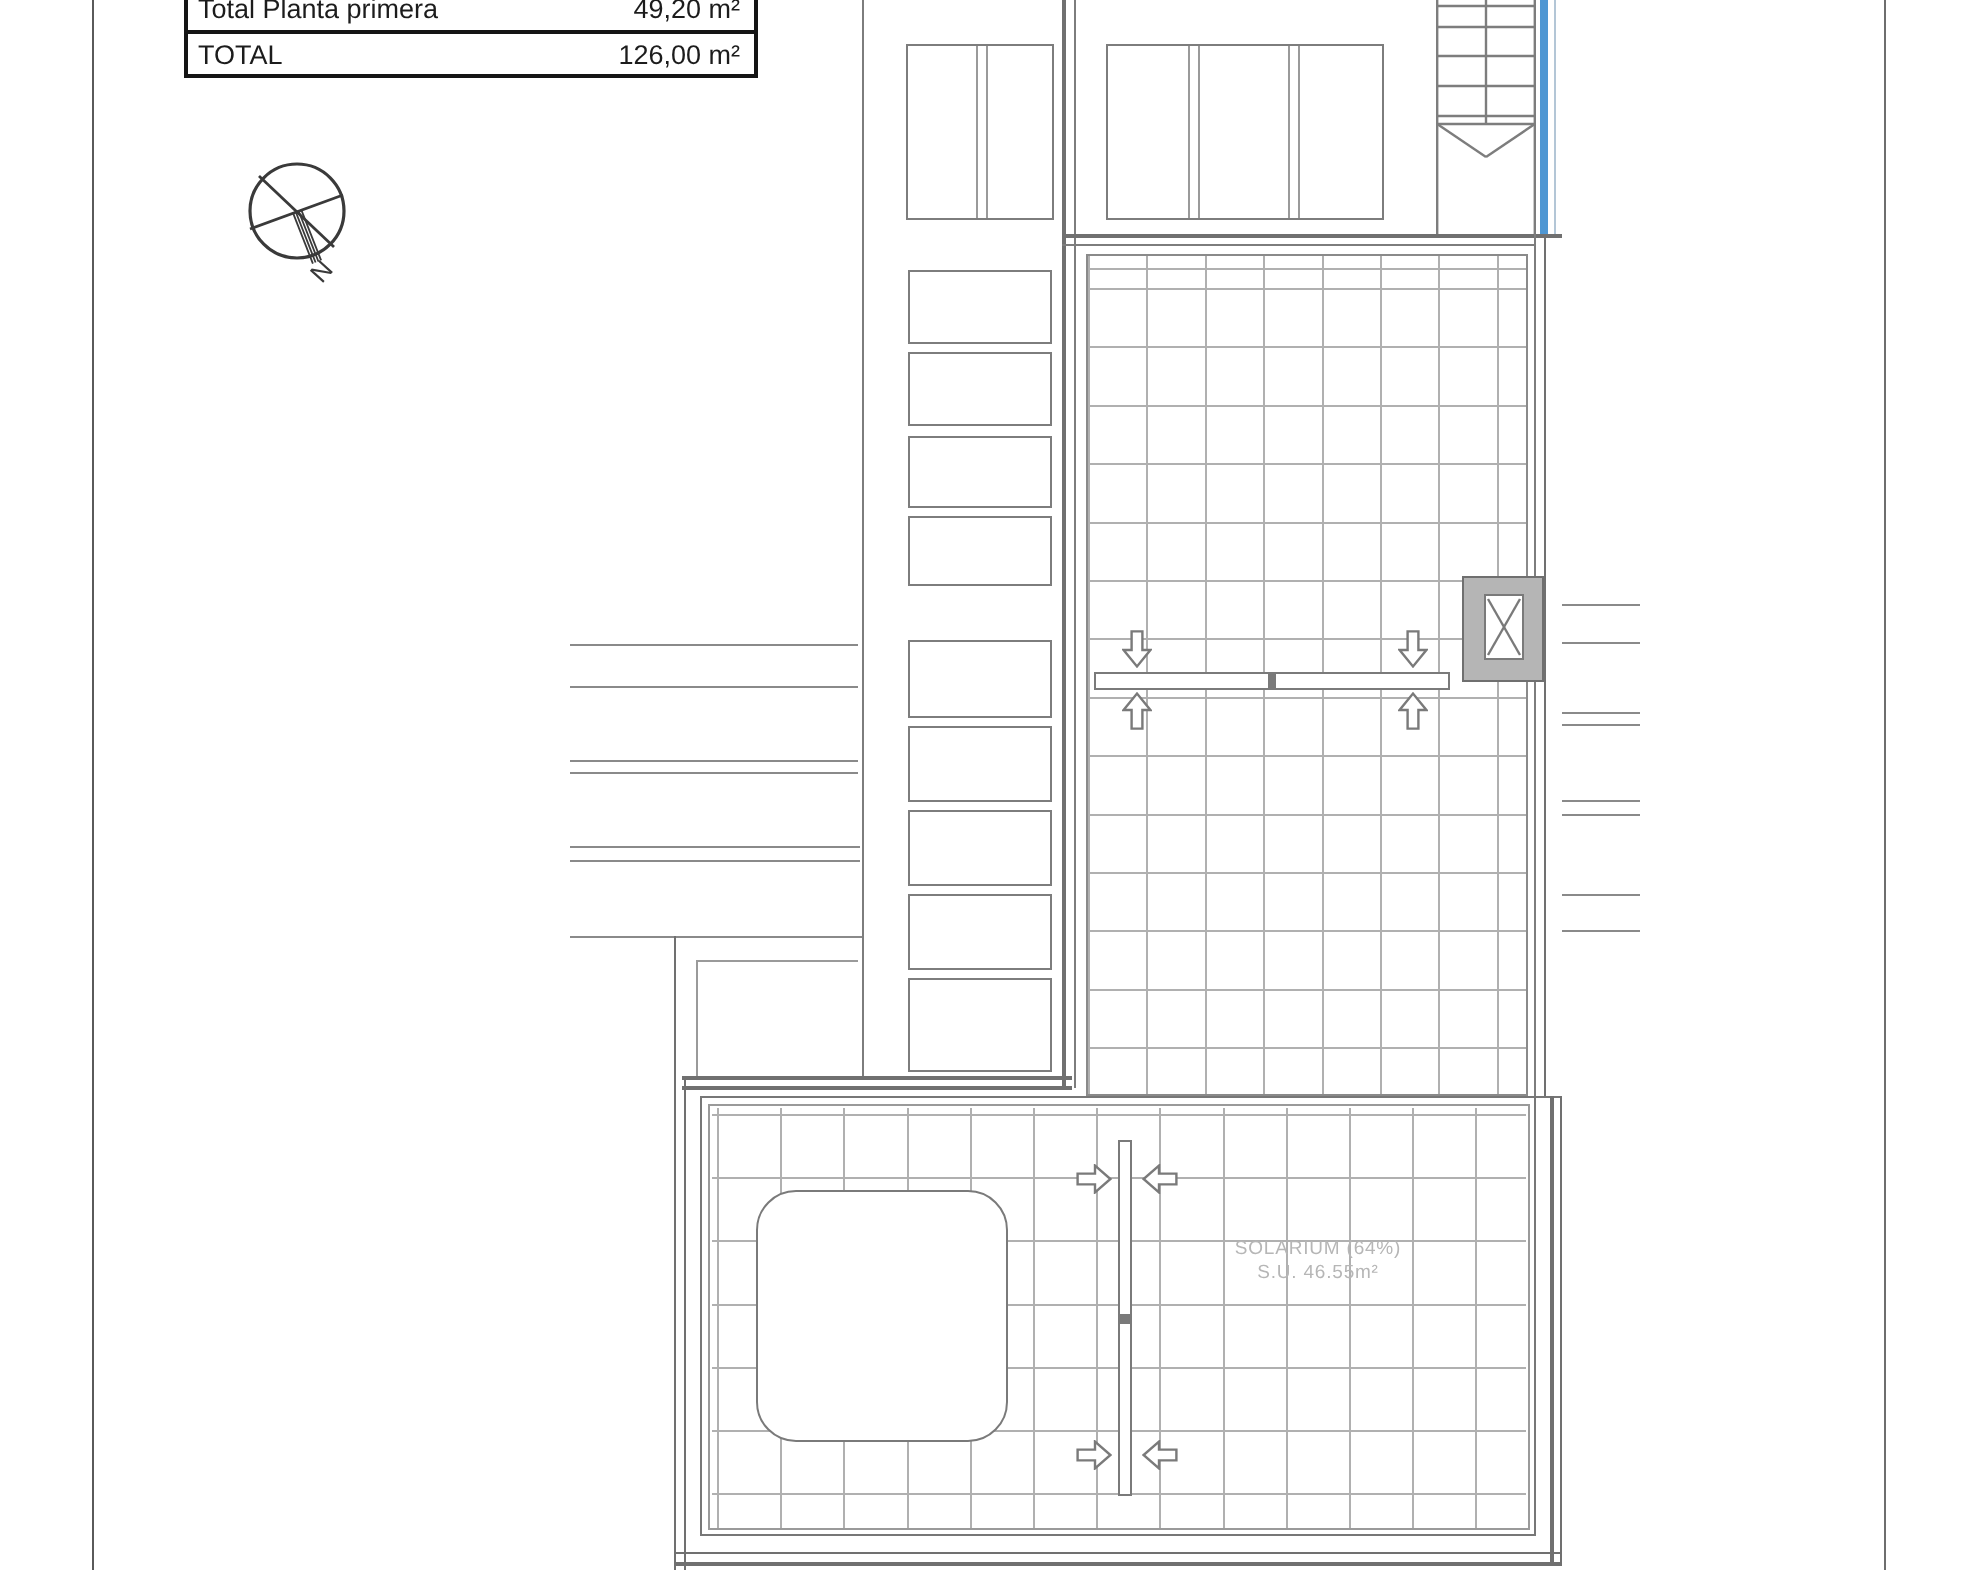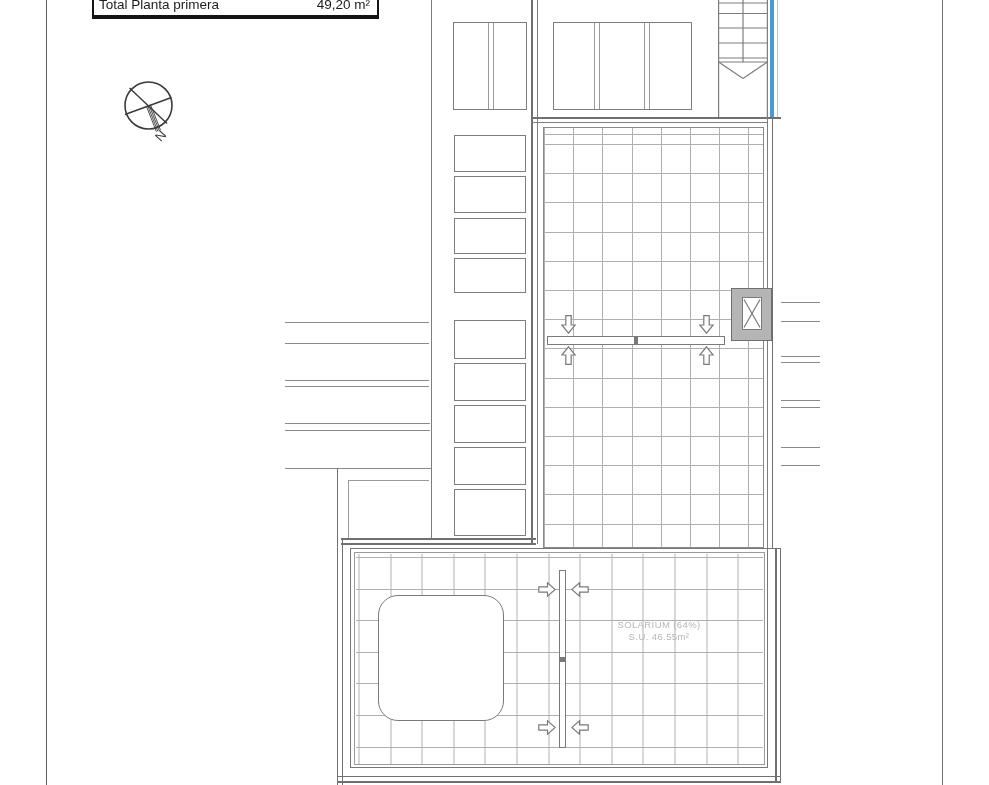--- a/index.html
+++ b/index.html
@@ -56,20 +56,24 @@
 <div id="canvas">
 
   <div class="v" style="left:46px;top:0;width:1px;height:785px;background:#5a5a5a;"></div>
   <div class="v" style="left:942px;top:0;width:1px;height:785px;background:#6e6e6e;"></div>
 
   <div class="tblock">
     <div class="trow r1">
       <span>Total Planta primera</span>
       <span>49,20 m²</span>
     </div>
+    <div class="trow r2">
+      <span>TOTAL</span>
+      <span>126,00 m²</span>
+    </div>
   </div>
 
   <div class="abs" style="left:118px;top:74px;width:62px;height:70px;">
     <svg width="62" height="70" viewBox="0 0 62 70">
       <circle cx="30.5" cy="31.5" r="23.5" fill="none" stroke="#3a3a3a" stroke-width="1.6"></circle>
       <line x1="11.5" y1="14" x2="49" y2="49.5" stroke="#3a3a3a" stroke-width="1.4"></line>
       <line x1="7" y1="40.5" x2="53.5" y2="23.5" stroke="#3a3a3a" stroke-width="1.4"></line>
       <line x1="32.55" y1="30.7" x2="42.55" y2="56.2" stroke="#3a3a3a" stroke-width="0.9"></line>
       <line x1="31.2" y1="31.23" x2="41.2" y2="56.73" stroke="#3a3a3a" stroke-width="0.9"></line>
       <line x1="29.8" y1="31.77" x2="39.8" y2="57.27" stroke="#3a3a3a" stroke-width="0.9"></line>

